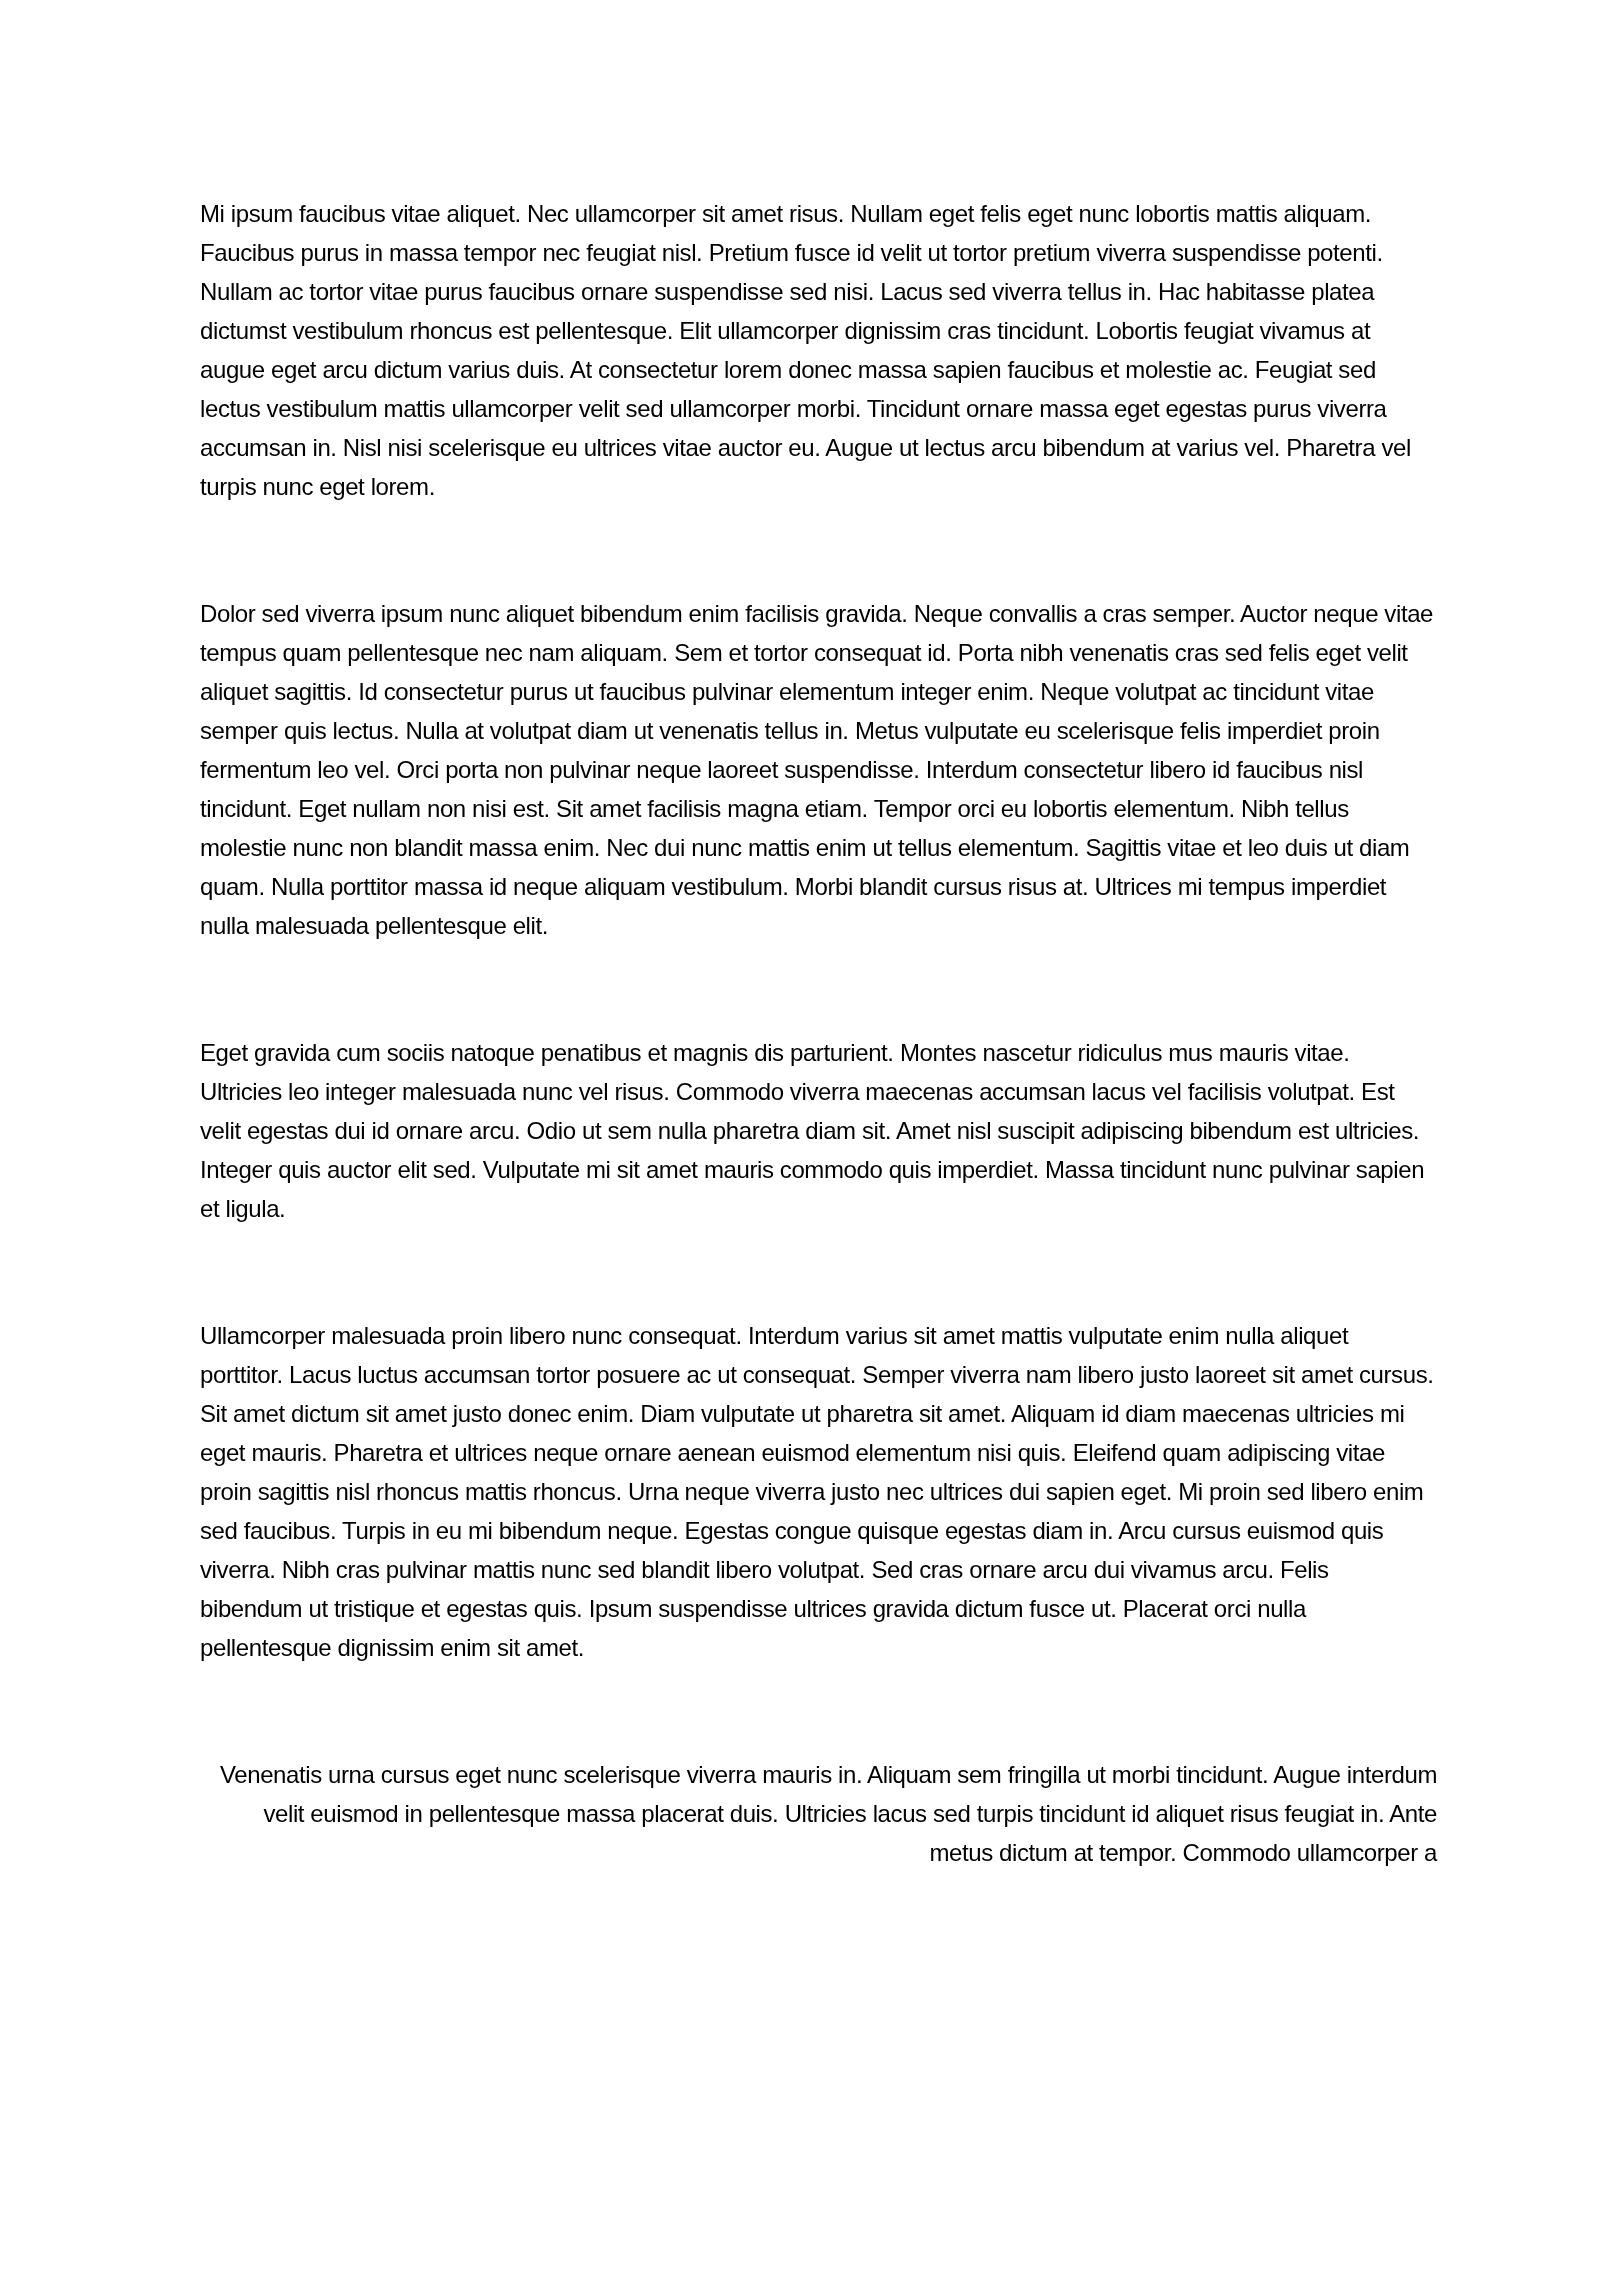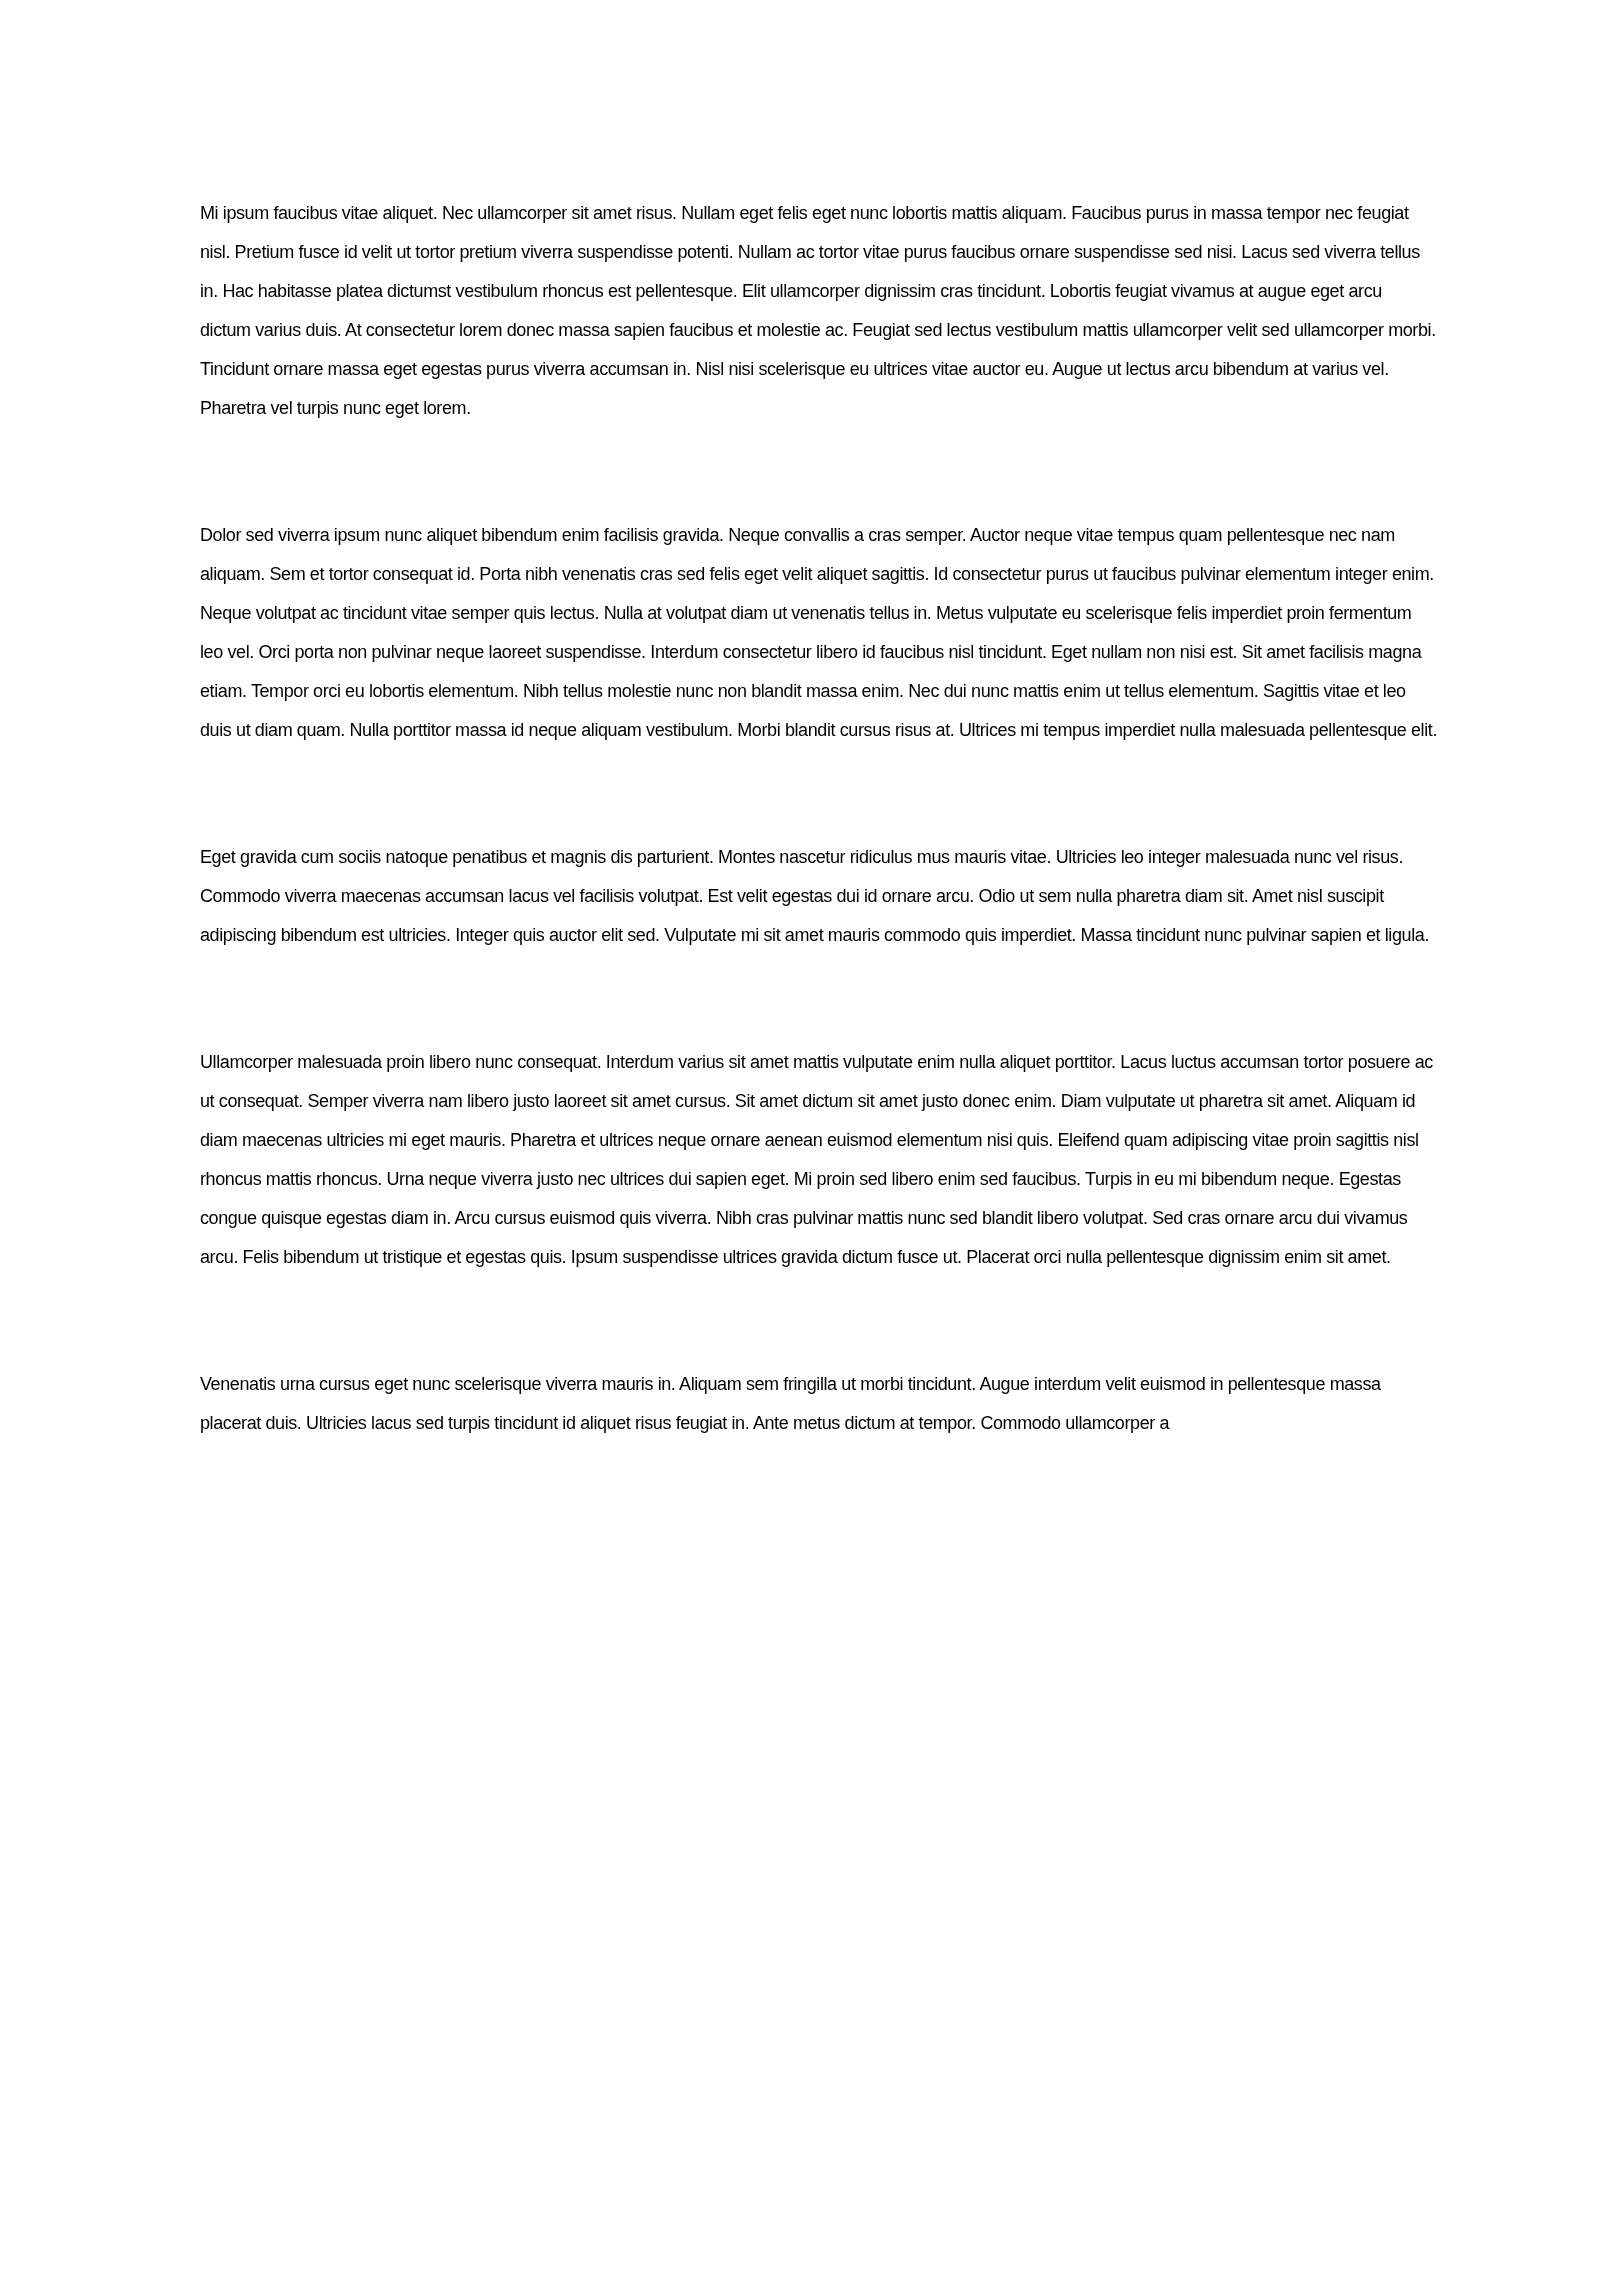--- a/index.html
+++ b/index.html
@@ -13,32 +13,33 @@
     height: 2293px;
     background: #ffffff;
     overflow: hidden;
   }
   .page-content {
     position: absolute;
     left: 200px;
     top: 194px;
     width: 1237px;
     font-family: "Liberation Sans", sans-serif;
-    font-size: 18px;
+    font-size: 24px;
     letter-spacing: -0.4px;
     line-height: 39px;
     color: #000000;
     text-align: left;
   }
   .page-content p {
     margin: 0 0 88px 0;
     padding: 0;
   }
   .page-content p:last-child {
     margin-bottom: 4px;
+    text-align: right;
   }
 </style>
 </head>
 <body>
 
 <div class="page">
   <div class="page-content">
     <p>Mi ipsum faucibus vitae aliquet. Nec ullamcorper sit amet risus. Nullam eget felis eget nunc lobortis mattis aliquam. Faucibus purus in massa tempor nec feugiat nisl. Pretium fusce id velit ut tortor pretium viverra suspendisse potenti. Nullam ac tortor vitae purus faucibus ornare suspendisse sed nisi. Lacus sed viverra tellus in. Hac habitasse platea dictumst vestibulum rhoncus est pellentesque. Elit ullamcorper dignissim cras tincidunt. Lobortis feugiat vivamus at augue eget arcu dictum varius duis. At consectetur lorem donec massa sapien faucibus et molestie ac. Feugiat sed lectus vestibulum mattis ullamcorper velit sed ullamcorper morbi. Tincidunt ornare massa eget egestas purus viverra accumsan in. Nisl nisi scelerisque eu ultrices vitae auctor eu. Augue ut lectus arcu bibendum at varius vel. Pharetra vel turpis nunc eget lorem.</p>
     <p>Dolor sed viverra ipsum nunc aliquet bibendum enim facilisis gravida. Neque convallis a cras semper. Auctor neque vitae tempus quam pellentesque nec nam aliquam. Sem et tortor consequat id. Porta nibh venenatis cras sed felis eget velit aliquet sagittis. Id consectetur purus ut faucibus pulvinar elementum integer enim. Neque volutpat ac tincidunt vitae semper quis lectus. Nulla at volutpat diam ut venenatis tellus in. Metus vulputate eu scelerisque felis imperdiet proin fermentum leo vel. Orci porta non pulvinar neque laoreet suspendisse. Interdum consectetur libero id faucibus nisl tincidunt. Eget nullam non nisi est. Sit amet facilisis magna etiam. Tempor orci eu lobortis elementum. Nibh tellus molestie nunc non blandit massa enim. Nec dui nunc mattis enim ut tellus elementum. Sagittis vitae et leo duis ut diam quam. Nulla porttitor massa id neque aliquam vestibulum. Morbi blandit cursus risus at. Ultrices mi tempus imperdiet nulla malesuada pellentesque elit.</p>
     <p>Eget gravida cum sociis natoque penatibus et magnis dis parturient. Montes nascetur ridiculus mus mauris vitae. Ultricies leo integer malesuada nunc vel risus. Commodo viverra maecenas accumsan lacus vel facilisis volutpat. Est velit egestas dui id ornare arcu. Odio ut sem nulla pharetra diam sit. Amet nisl suscipit adipiscing bibendum est ultricies. Integer quis auctor elit sed. Vulputate mi sit amet mauris commodo quis imperdiet. Massa tincidunt nunc pulvinar sapien et ligula.</p>

